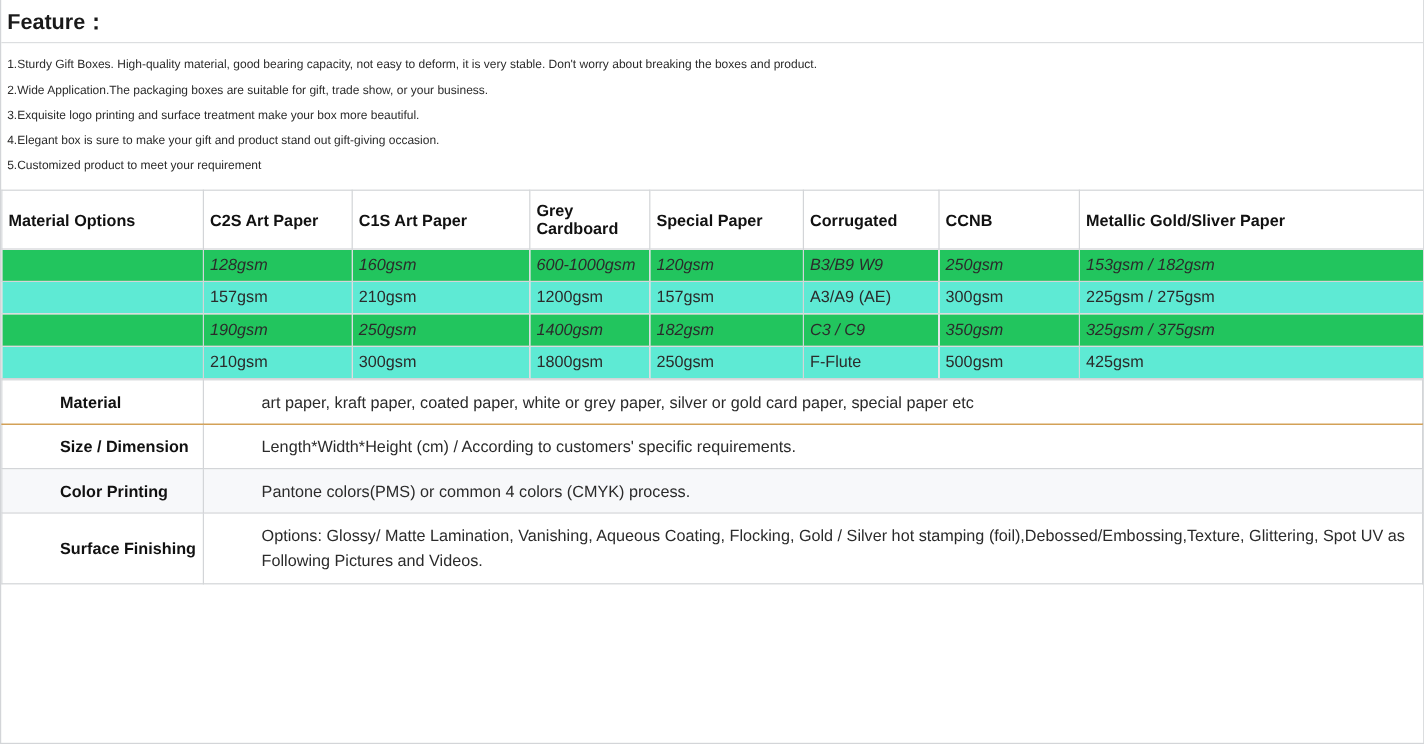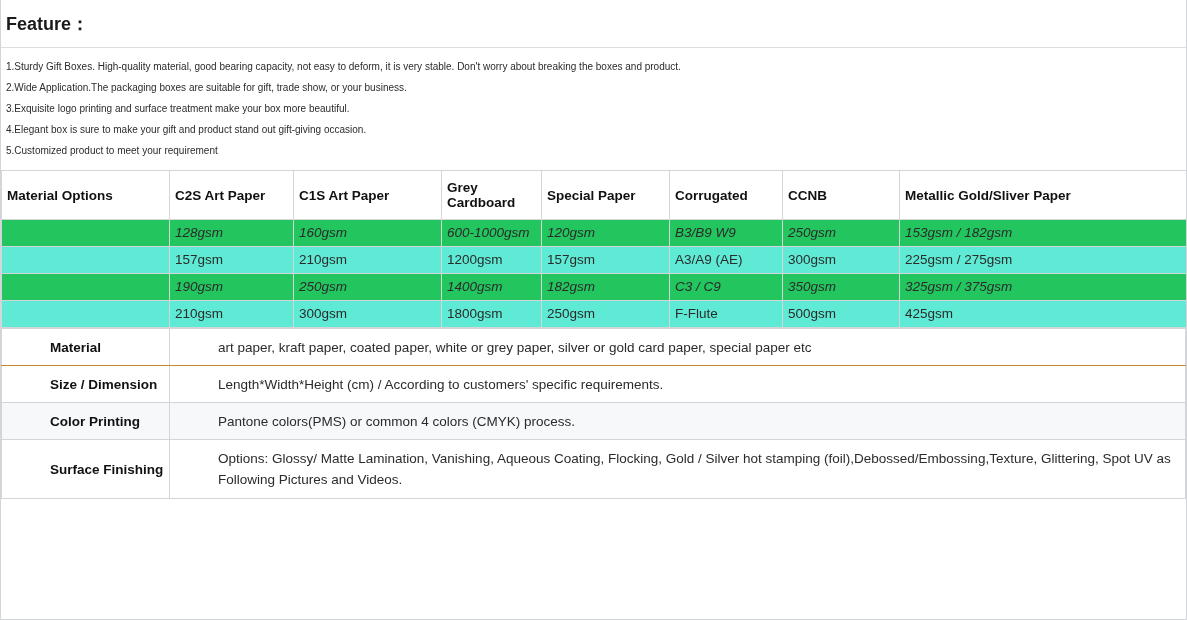--- a/index.html
+++ b/index.html
@@ -35,21 +35,21 @@
   .banner-title {
     color: #ef6c1a;
     font-weight: bold;
     font-size: 19px;
     letter-spacing: .2px;
     line-height: 1;
   }
 
   
   .feature-head {
-    height: 48px;
+    height: 36px;
     box-sizing: border-box;
     border-bottom: 1px solid #dcdee0;
     display: flex;
     align-items: center;
     padding-left: 5px;
   }
   .feature-head-text {
     font-size: 18px;
     font-weight: bold;
     color: #1a1a1a;

